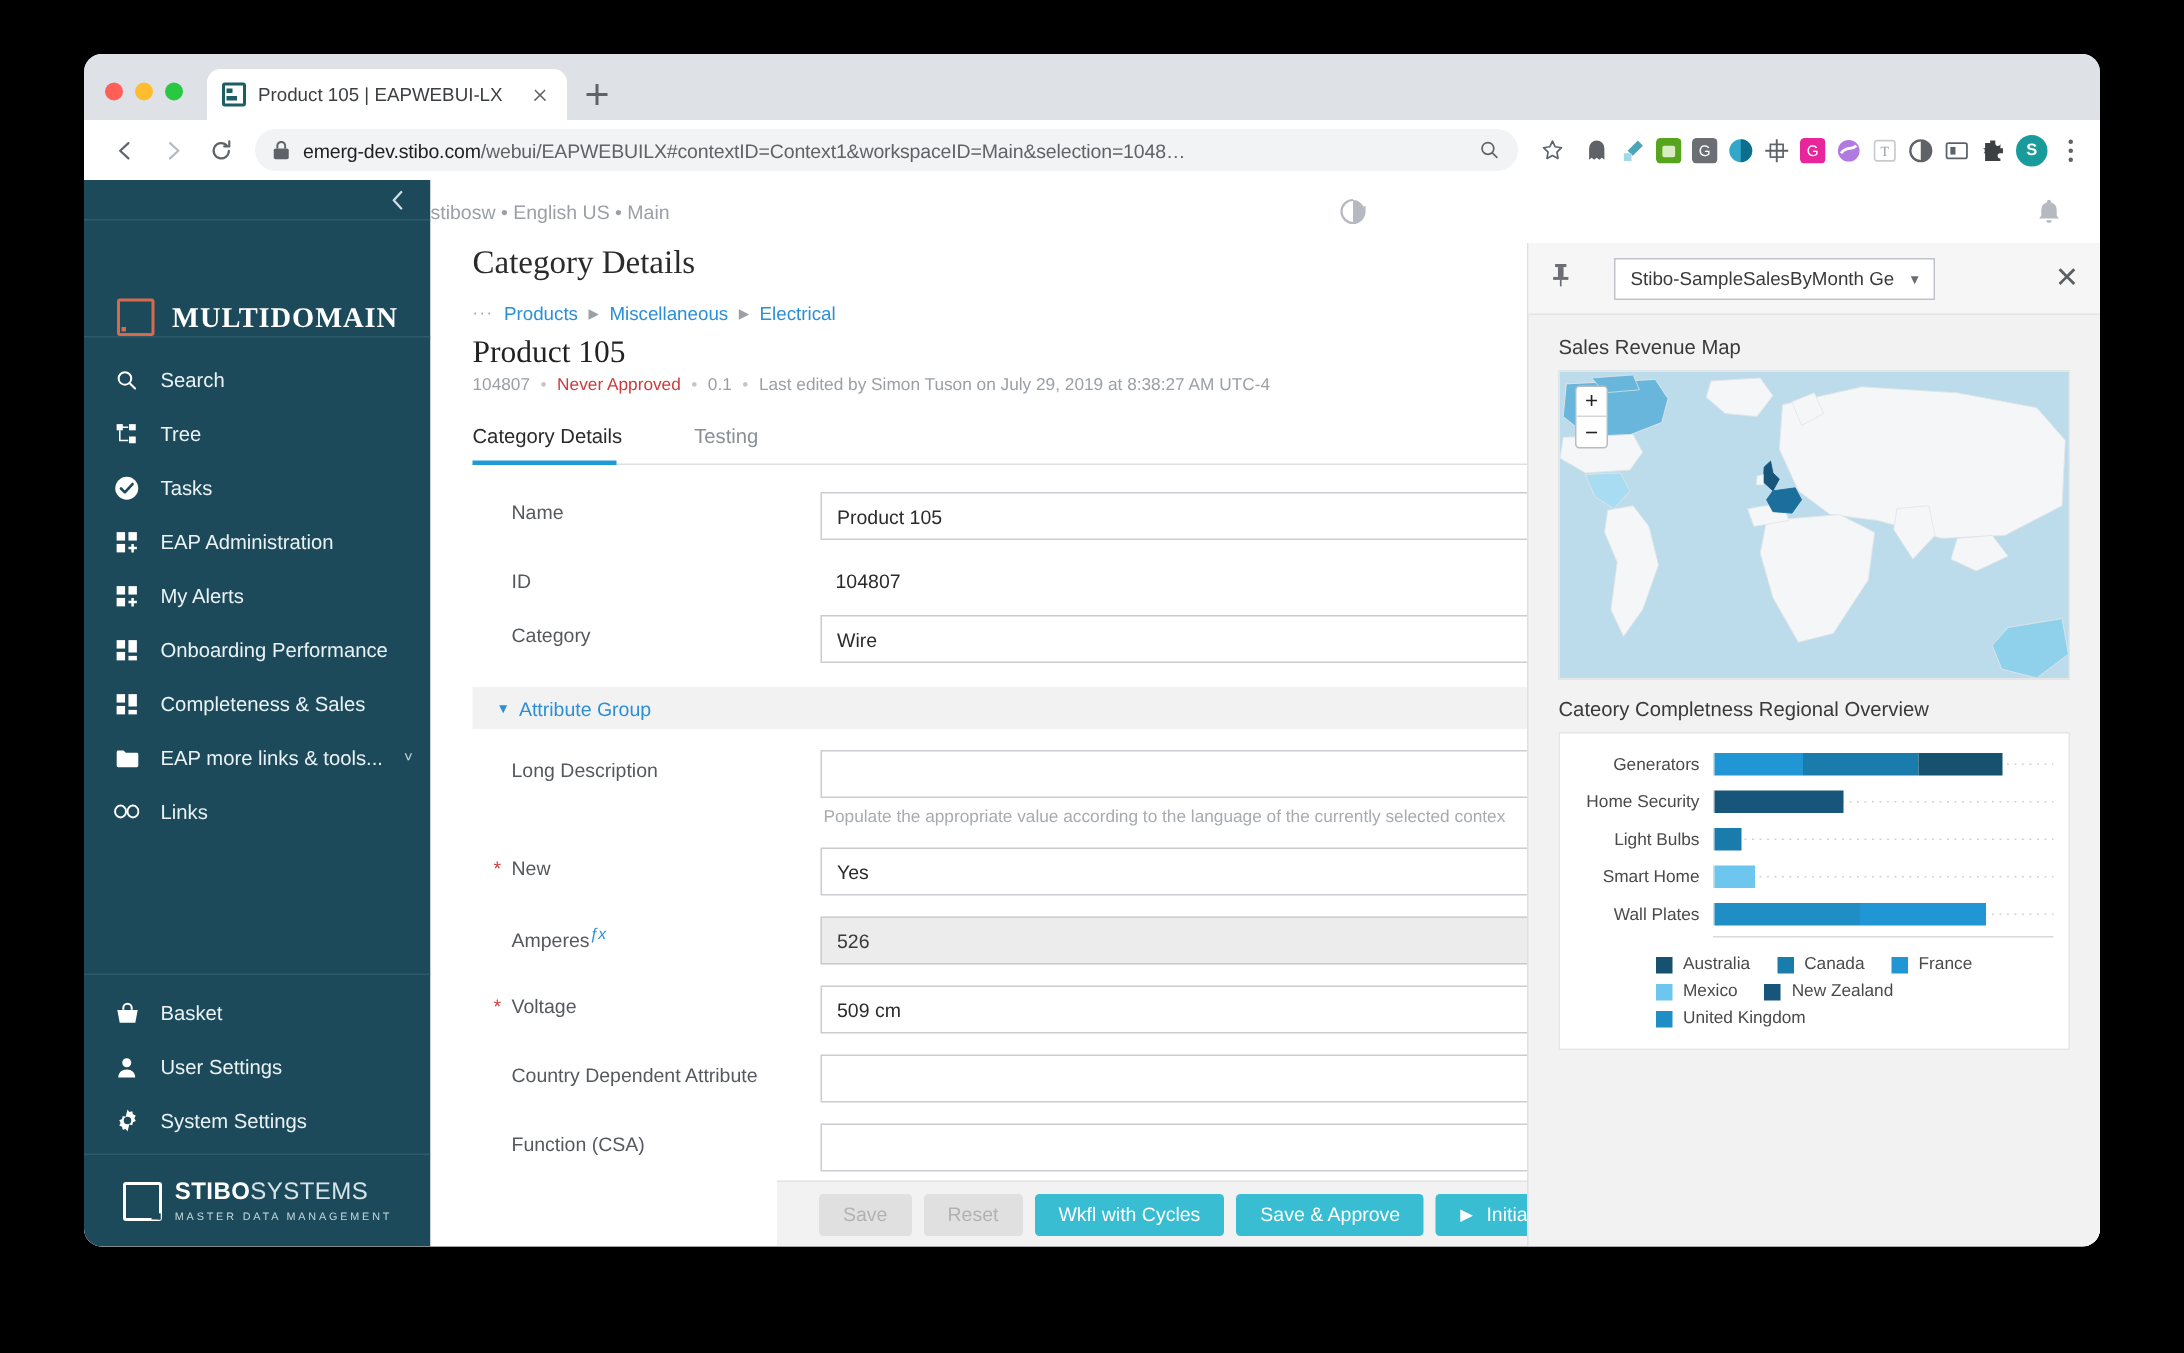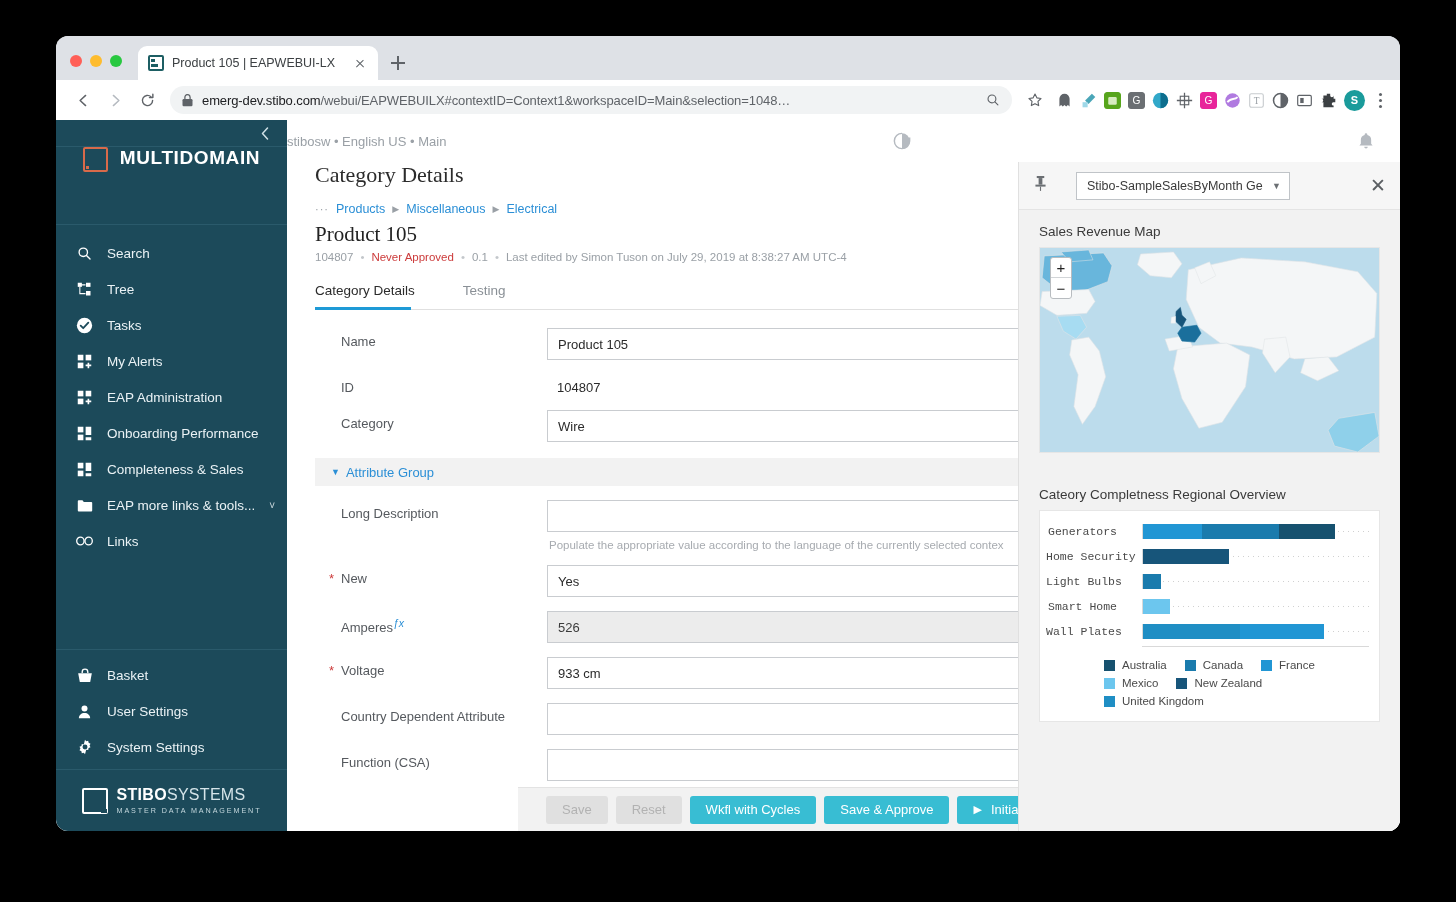--- a/index.html
+++ b/index.html
@@ -112,22 +112,22 @@
     background: #1c4a5a;
     display: flex; flex-direction: column;
     color: #fff;
   }
   .sb-collapse {
     height: 27px; display:flex; align-items:center; justify-content:flex-end;
     padding-right: 18px; border-bottom: 1px solid #2a5a6b;
     color: #cfe0e6; font-size: 13px;
   }
   .sb-brand {
-    height: 78px; display: flex; align-items: flex-start; justify-content: center;
-    gap: 12px; border-bottom: 1px solid #2a5a6b;
+    height: 78px; display: flex; align-items: flex-end; justify-content: center;
+    gap: 12px; border-bottom: 1px solid #2a5a6b; font-family: Liberation Serif, serif;
   }
   .brand-sq {
     width: 25px; height: 25px; border: 2.5px solid #d86a4a; border-radius: 2px;
     position: relative;
   }
   .brand-sq::after{content:"";position:absolute;left:1px;bottom:1px;width:3px;height:3px;background:#d86a4a;}
   .brand-txt { font-size: 19px; font-weight: 700; letter-spacing: .6px; }
   .sb-nav { padding-top: 10px; flex: 1 1 auto; }
   .sb-item {
     display: flex; align-items: center; gap: 14px;
@@ -266,22 +266,22 @@
     height:20px; display:flex; align-items:center; justify-content:center;
     font-size:15px; color:#222;
   }
   .zoomctl div:first-child { border-bottom:1px solid #d2d5d8; }
 
   
   .chartbox { height: 212px; padding: 12px 10px 8px 6px; position:relative; }
   .bars { display:flex; flex-direction:column; gap: 8px; padding-left: 0; }
   .brow { display:flex; align-items:center; height: 17px; }
   .blabel {
-    width: 96px; flex:0 0 96px; text-align:right; padding-right: 25px;
-    font-size: 11.5px; color:#4a4a4a; white-space:nowrap;font-family:Liberation Mono, monospace;
+    width: 96px; flex:0 0 96px; text-align:right; padding-right: 9px;
+    font-size: 11.5px; color:#4a4a4a; white-space:nowrap;
   }
   .btrack {
     flex:1 1 auto; height: 15px; position:relative;
     border-left: 1px solid #d9d9d9;
     background-image: linear-gradient(to right,#d0d0d0 1.5px, transparent 1.5px);
     background-size: 5px 1px; background-repeat: repeat-x;
     background-position: 0 50%;
     display:flex;
   }
   .bseg { height:15px; }
@@ -452,33 +452,33 @@
 
         <div class="sb-item">
           <span class="sb-ico">
             <svg width="15" height="15" viewBox="0 0 20 20">
                 <rect x="1" y="1" width="7.5" height="7.5" fill="#fff"></rect>
                 <rect x="11.5" y="1" width="7.5" height="7.5" fill="#fff"></rect>
                 <rect x="1" y="11.5" width="7.5" height="7.5" fill="#fff"></rect>
                 <path d="M15.2 11.5v7.5M11.5 15.2h7.5" stroke="#fff" stroke-width="2.2"></path>
               </svg>
           </span>
-          <span class="sb-label">My Alerts</span>
+          <span class="sb-label">EAP Administration</span>
         </div>
 
         <div class="sb-item">
           <span class="sb-ico">
             <svg width="15" height="15" viewBox="0 0 20 20">
                 <rect x="1" y="1" width="7.5" height="7.5" fill="#fff"></rect>
                 <rect x="11.5" y="1" width="7.5" height="7.5" fill="#fff"></rect>
                 <rect x="1" y="11.5" width="7.5" height="7.5" fill="#fff"></rect>
                 <path d="M15.2 11.5v7.5M11.5 15.2h7.5" stroke="#fff" stroke-width="2.2"></path>
               </svg>
           </span>
-          <span class="sb-label">EAP Administration</span>
+          <span class="sb-label">My Alerts</span>
         </div>
 
         <div class="sb-item">
           <span class="sb-ico">
             <svg width="15" height="15" viewBox="0 0 20 20">
                 <rect x="1" y="1" width="7.5" height="7.5" fill="#fff"></rect>
                 <rect x="11.5" y="1" width="7.5" height="11" fill="#fff"></rect>
                 <rect x="1" y="11.5" width="7.5" height="7.5" fill="#fff"></rect>
                 <rect x="11.5" y="15" width="7.5" height="4" fill="#fff"></rect>
               </svg>
@@ -672,21 +672,21 @@
               <div class="inp tall ro">526</div>
             </div>
           </div>
 
           <div class="frow">
             <div class="flabel">
               <span class="req">*</span>
               <span>Voltage</span>
             </div>
             <div class="fval">
-              <div class="inp tall">933 cm</div>
+              <div class="inp tall">509 cm</div>
             </div>
           </div>
 
           <div class="frow">
             <div class="flabel">Country Dependent Attribute</div>
             <div class="fval">
               <div class="inp tall"></div>
             </div>
           </div>
 
@@ -755,21 +755,21 @@
               <path d="M128.5 64 L132.5 60 L134 68 L138 72 L134 80 L128 74 Z" fill="#17557a" stroke="#17557a" stroke-width="0.6"></path>
 
               <path d="M124 70 L128 69 L128 76 L123.5 76 Z" fill="#f4f6f7" stroke="#dfe4e6" stroke-width="0.4"></path>
 
               <path d="M134 80 L148 78 L152 86 L146 95 L134 94 L130 86 Z" fill="#1a6f9c" stroke="#1a6f9c" stroke-width="0.6"></path>
 
               <path d="M282 172 L316 166 L320 190 L300 206 L278 200 L272 184 Z" fill="#8fd0ea" stroke="#dfe4e6" stroke-width="0.6"></path>
             </svg>
           </div>
 
-          <div class="wtitle" style="margin-top:34px">Cateory Completness Regional Overview</div>
+          <div class="wtitle" style="margin-top:12px">Cateory Completness Regional Overview</div>
           <div class="card chartbox">
             <div class="bars">
 
               <div class="brow">
                 <span class="blabel">Generators</span>
                 <span class="btrack">
                   <span class="bseg" style="width:26%;background:#2196d4"></span>
                   <span class="bseg" style="width:34%;background:#1a7bad"></span>
                   <span class="bseg" style="width:25%;background:#16516f"></span>
                 </span>

